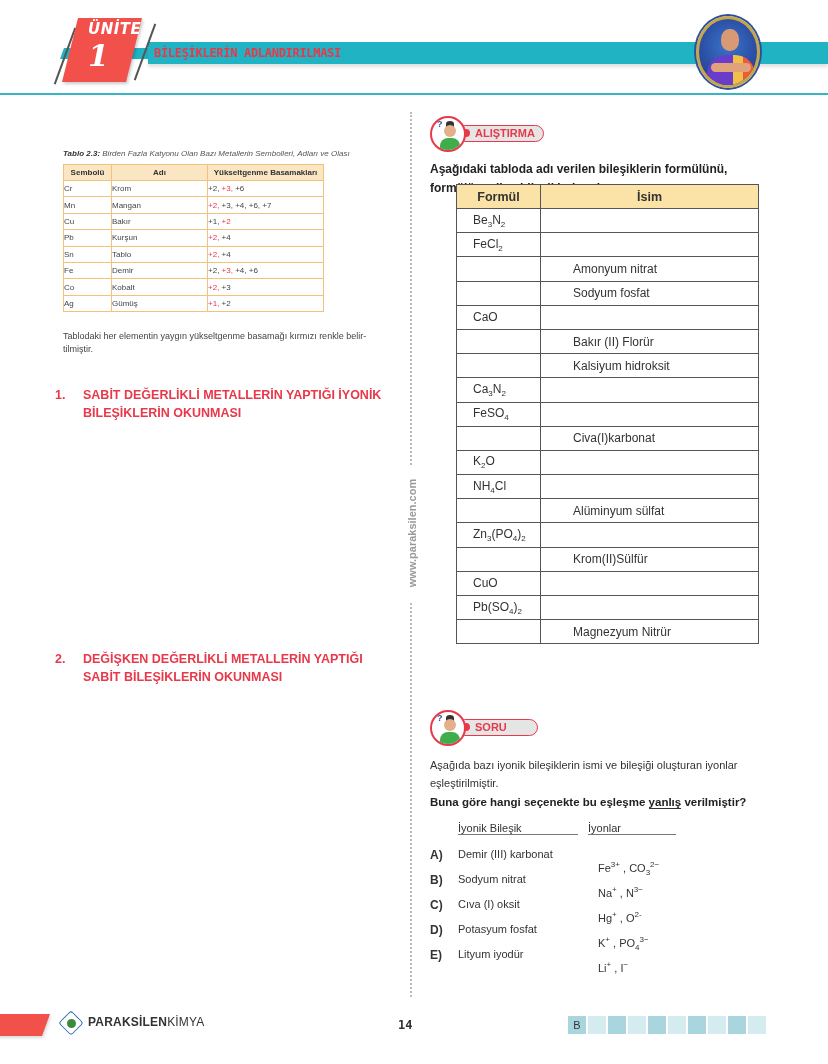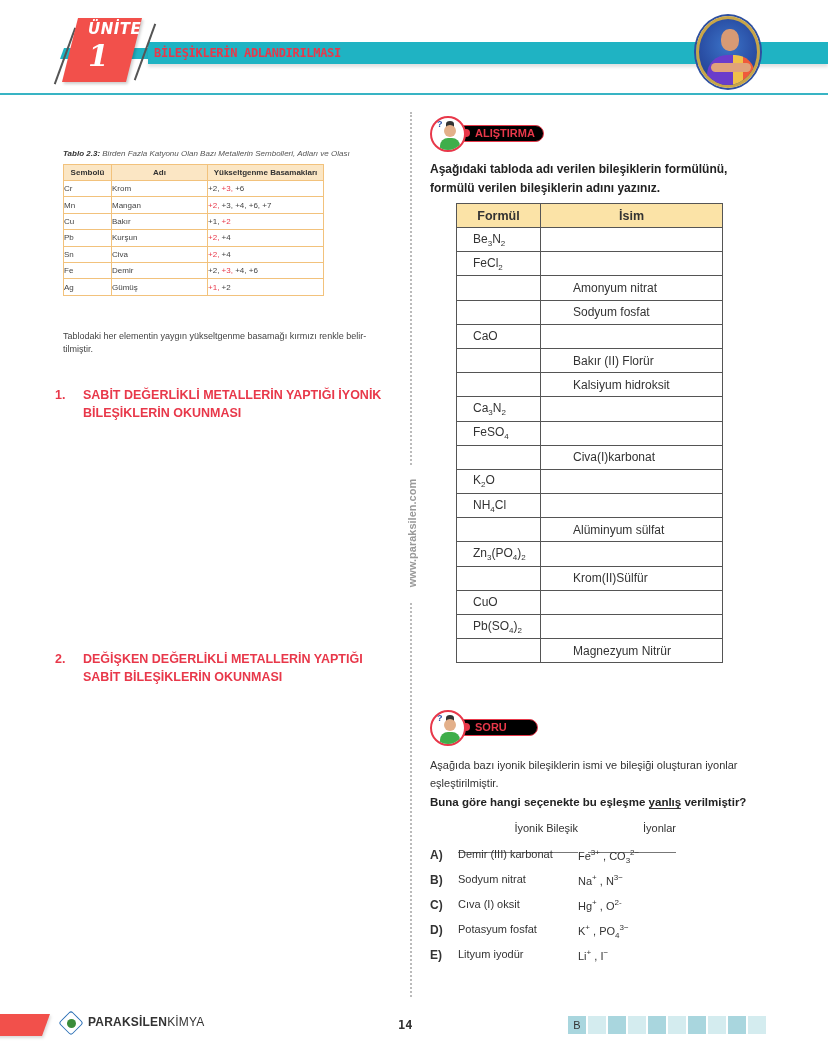--- a/index.html
+++ b/index.html
@@ -37,42 +37,42 @@
   .vurl { position: absolute; left: 384px; top: 526px; width: 56px; height: 14px; transform: rotate(-90deg); transform-origin: center; font-size: 11px; font-weight: bold; color: #999; white-space: nowrap; text-align: center; line-height: 14px; }
   .vurl span { display: inline-block; width: 136px; margin-left: -40px; }
 
   
   .badge { position: absolute; height: 36px; }
   .badge .circle { position: absolute; left: 0; top: 0; width: 36px; height: 36px; border: 2px solid #e8384a; border-radius: 50%; background: #fff; overflow: hidden; }
   .badge .fig-head { position: absolute; left: 12px; top: 7px; width: 12px; height: 12px; border-radius: 50%; background: #e3b08a; }
   .badge .fig-hair { position: absolute; left: 14px; top: 3px; width: 8px; height: 6px; border-radius: 50% 50% 0 0; background: #333; }
   .badge .fig-body { position: absolute; left: 8px; top: 20px; width: 20px; height: 16px; border-radius: 8px 8px 0 0; background: #3fae4a; }
   .badge .qmark { position: absolute; left: 5px; top: 1px; font-size: 9px; font-weight: bold; color: #2a4fa5; }
-  .badge .pill { position: absolute; left: 26px; top: 9px; height: 17px; border: 1.5px solid #e8384a; border-radius: 9px; background: #000000; padding: 0 8px 0 18px; font-size: 11px; font-weight: bold; color: #e8384a; line-height: 14px; }
+  .badge .pill { position: absolute; left: 26px; top: 9px; height: 17px; border: 1.5px solid #e8384a; border-radius: 9px; background: #e5e5e5; padding: 0 8px 0 18px; font-size: 11px; font-weight: bold; color: #e8384a; line-height: 14px; }
   .badge .dot { position: absolute; left: 5px; top: 3px; width: 8px; height: 8px; border-radius: 50%; background: #e8384a; }
 
   
   .instr { position: absolute; left: 430px; top: 160px; width: 340px; font-size: 12px; font-weight: bold; color: #222; line-height: 19px; }
-  table.ex { position: absolute; left: 456px; top: 203px; width: 267px; border-collapse: collapse; font-size: 12px; color: #333; }
+  table.ex { position: absolute; left: 456px; top: 184px; width: 303px; border-collapse: collapse; font-size: 12px; color: #333; }
   table.ex th { background: #fbe3a7; height: 24px; border: 1.5px solid #555; font-weight: bold; font-size: 12.5px; }
   table.ex td { height: 24.2px; border: 1.5px solid #555; padding-left: 16px; vertical-align: middle; }
   table.ex td.f { width: 84px; }
   table.ex td.n { padding-left: 32px; }
   sub { font-size: 8px; vertical-align: -3px; }
   sup { font-size: 8px; vertical-align: 5px; }
 
   
   .q-stem { position: absolute; left: 430px; top: 756px; width: 340px; font-size: 11px; color: #333; line-height: 18px; }
   .q-ask { position: absolute; left: 430px; top: 796px; width: 360px; font-size: 11.5px; font-weight: bold; color: #222; }
   .q-ask u { text-decoration: none; border-bottom: 1px solid #333; }
-  .opt-hdr { position: absolute; top: 822px; font-size: 11px; color: #333; text-align: right; border-bottom: 1px solid #777; padding-bottom: 18px; }
+  .opt-hdr { position: absolute; top: 822px; font-size: 11px; color: #333; text-align: left; border-bottom: 1px solid #777; padding-bottom: 0; }
   .opt { position: absolute; left: 430px; font-size: 11px; color: #333; height: 16px; }
   .opt .l { position: absolute; left: 0; font-weight: bold; font-size: 12px; }
   .opt .c { position: absolute; left: 28px; white-space: nowrap; }
-  .opt .i { position: absolute; left: 148px; white-space: nowrap; }
+  .opt .i { position: absolute; left: 168px; white-space: nowrap; margin-top: 12px; }
 
   
   .foot-red { position: absolute; left: -10px; top: 1014px; width: 56px; height: 22px; background: #f2504b; transform: skewX(-20deg); box-shadow: 2px 2px 3px rgba(0,0,0,0.15); }
   .foot-logo { position: absolute; left: 62px; top: 1014px; width: 18px; height: 18px; border: 1.5px solid #2a6fb5; transform: rotate(45deg); border-radius: 3px; }
   .foot-logo-dot { position: absolute; left: 67px; top: 1019px; width: 9px; height: 9px; border-radius: 50%; background: #3a8c3a; }
   .brand { position: absolute; left: 88px; top: 1015px; font-size: 12px; color: #333; letter-spacing: 0.2px; }
   .brand b { font-weight: bold; }
   .pageno { position: absolute; left: 398px; top: 1018px; font-size: 12px; font-weight: bold; color: #333; font-family: "DejaVu Sans Mono", monospace; }
   .squares { position: absolute; left: 568px; top: 1016px; display: flex; gap: 2px; }
   .sq { width: 18px; height: 18px; font-size: 11px; color: #333; text-align: center; line-height: 18px; }
@@ -123,27 +123,32 @@
     <td>Bakır</td>
     <td><span>+1</span><span>, </span><span class="red">+2</span></td>
       </tr>
       <tr>
         <td>Pb</td>
     <td>Kurşun</td>
     <td><span class="red">+2</span><span class="red">, </span><span>+4</span></td>
       </tr>
       <tr>
         <td>Sn</td>
-    <td>Civa</td>
+    <td>Tablo</td>
     <td><span class="red">+2</span><span class="red">, </span><span>+4</span></td>
       </tr>
       <tr>
         <td>Fe</td>
     <td>Demir</td>
     <td><span>+2</span><span>, </span><span class="red">+3</span><span class="red">, </span><span>+4</span><span>, </span><span>+6</span></td>
+      </tr>
+      <tr>
+        <td>Co</td>
+    <td>Kobalt</td>
+    <td><span class="red">+2</span><span class="red">, </span><span>+3</span></td>
       </tr>
       <tr>
         <td>Ag</td>
     <td>Gümüş</td>
     <td><span class="red">+1</span><span class="red">, </span><span>+2</span></td>
       </tr>
     </tbody>
 </table>
 <div class="note">Tablodaki her elementin yaygın yükseltgenme basamağı kırmızı renkle belir-tilmiştir.</div>
 

